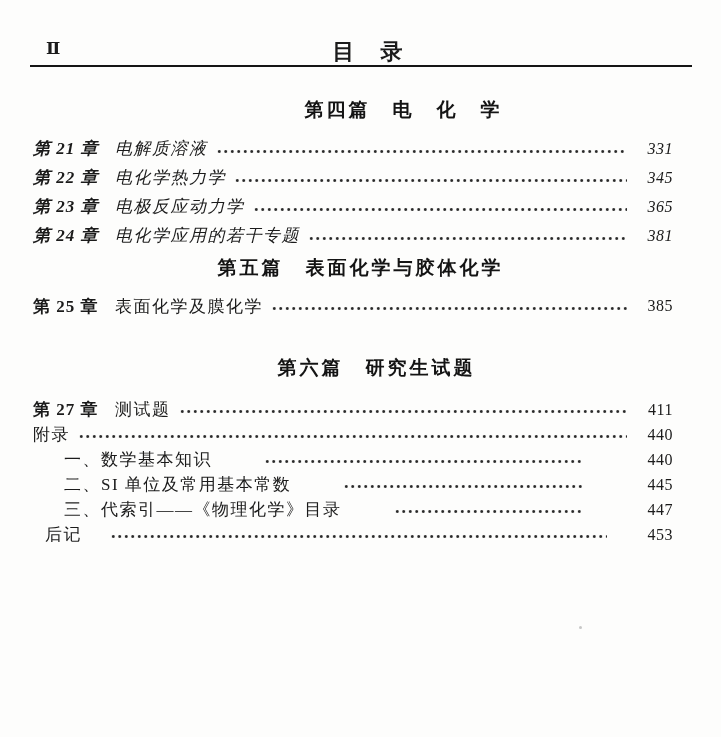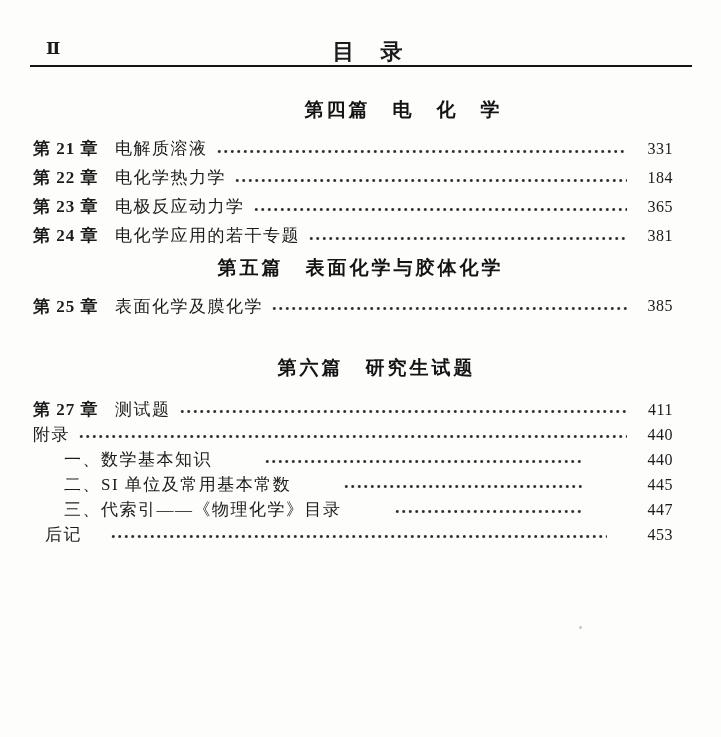--- a/index.html
+++ b/index.html
@@ -67,21 +67,21 @@
     right: 48px;
   }
   .sec4 { top: 134px; }
   .sec5 { top: 293px; }
   .sec6 { top: 397px; }
 
   .row {
     display: flex;
     align-items: center;
   }
-  .sec4 .row { height: 29px; }
+  .sec4 .row { height: 29px; font-style: italic; }
   .sec5 .row { height: 26px; }
   .sec6 .row { height: 25px; }
 
   .chap {
     flex: 0 0 82px;
     font-size: 17px;
     font-weight: 700;
     letter-spacing: 1px;
     white-space: nowrap;
   }
@@ -135,21 +135,21 @@
     <div class="row">
       <span class="chap">第 21 章</span>
       <span class="title">电解质溶液</span>
       <span class="leader"></span>
       <span class="pageno">331</span>
     </div>
     <div class="row">
       <span class="chap">第 22 章</span>
       <span class="title">电化学热力学</span>
       <span class="leader"></span>
-      <span class="pageno">184</span>
+      <span class="pageno">345</span>
     </div>
     <div class="row">
       <span class="chap">第 23 章</span>
       <span class="title">电极反应动力学</span>
       <span class="leader"></span>
       <span class="pageno">365</span>
     </div>
     <div class="row">
       <span class="chap">第 24 章</span>
       <span class="title">电化学应用的若干专题</span>

